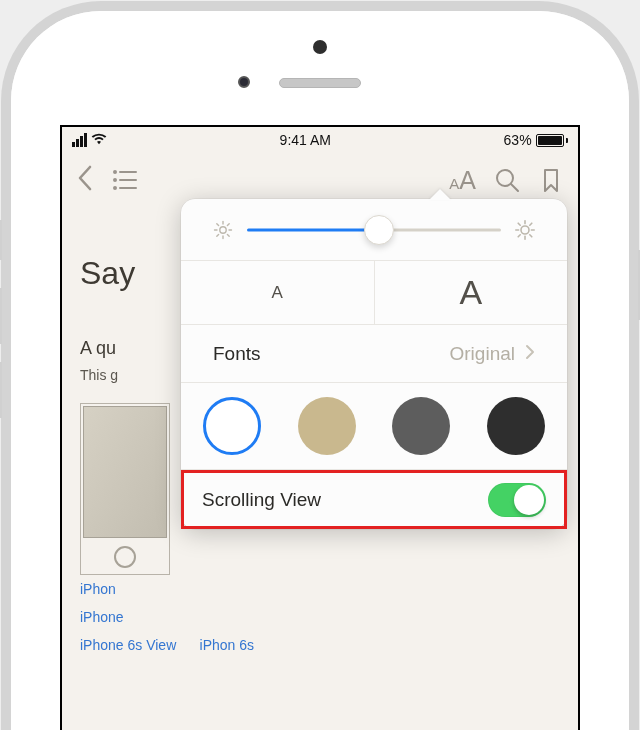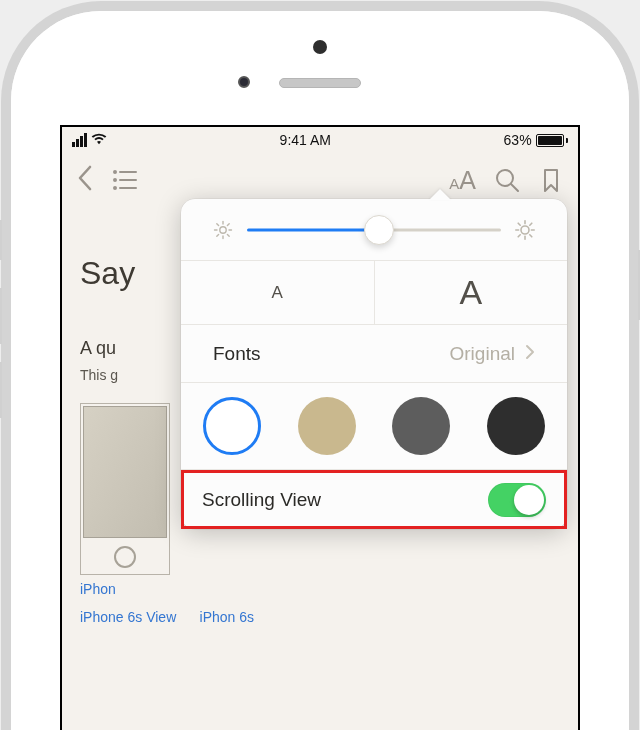--- a/index.html
+++ b/index.html
@@ -175,20 +175,21 @@
       <div class="bg-content">
         <div class="bg-title">Say</div>
         <div class="bg-sub">A qu</div>
         <div class="bg-line">This g</div>
         <div class="thumb">
           <div class="thumb-screen"></div>
           <div class="thumb-home"></div>
         </div>
         <div class="links">
           <div>iPhon</div>
+          <div>iPhone</div>
           <span>iPhone 6s View</span>&nbsp;&nbsp;&nbsp;&nbsp;&nbsp;&nbsp;<span>iPhon 6s</span>
         </div>
       </div>
 
       <div class="popover">
         <div class="popover-arrow"></div>
 
         <div class="pop-row bright-row">
           <span class="sun-ico">
             <svg viewBox="0 0 20 20">

